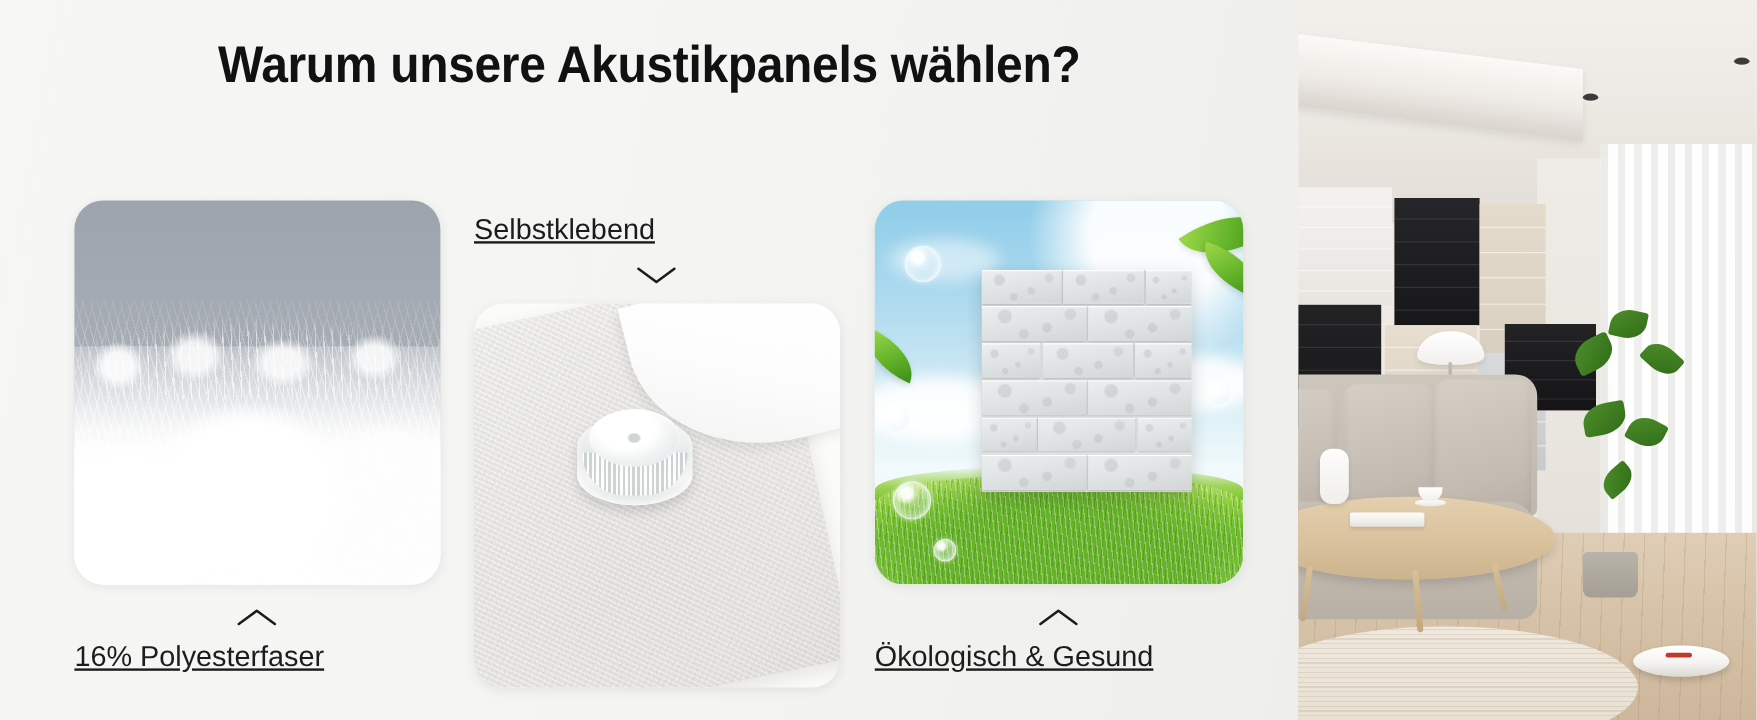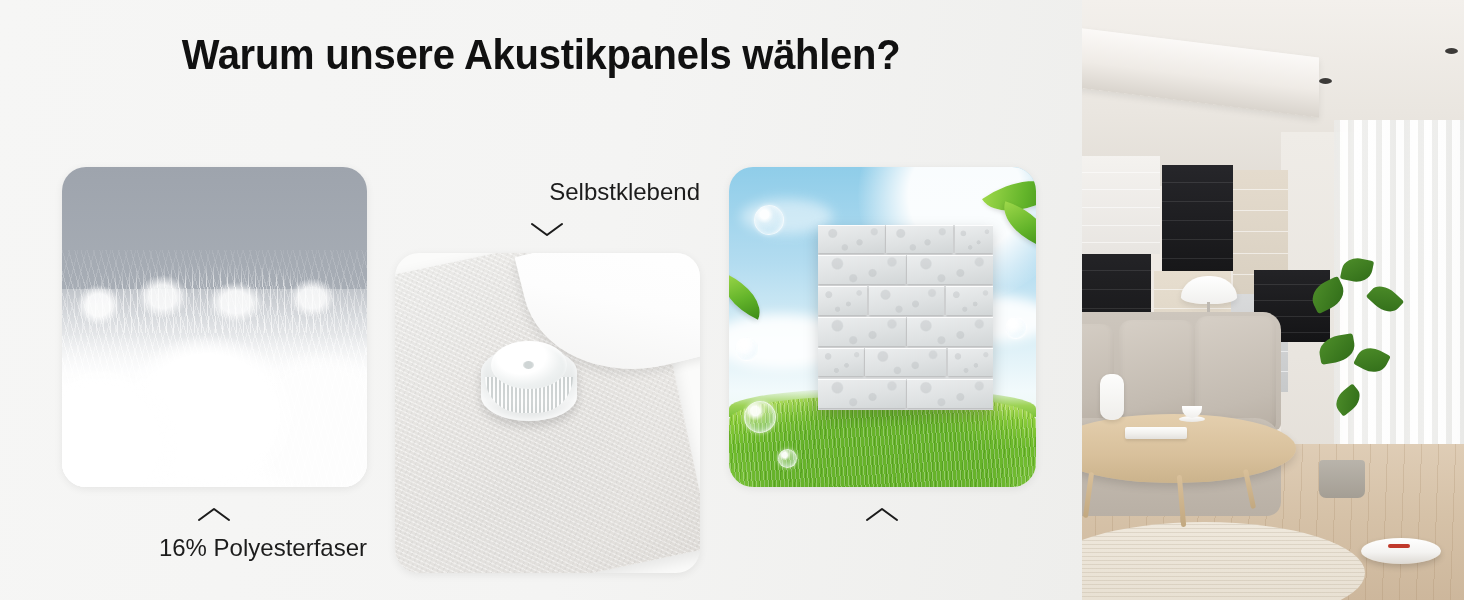--- a/index.html
+++ b/index.html
@@ -113,21 +113,21 @@
       radial-gradient(circle at 84% 24%,rgba(120,125,130,.25) 0 5%,rgba(0,0,0,0) 7%),
       radial-gradient(circle at 40% 80%,rgba(120,125,130,.26) 0 6%,rgba(0,0,0,0) 8%);}
   .bubble{position:absolute;border-radius:50%;
     background:radial-gradient(circle at 34% 30%,rgba(255,255,255,.95) 0 16%,rgba(255,255,255,.30) 34%,rgba(205,235,248,.28) 70%,rgba(255,255,255,.62) 100%);
     box-shadow:inset 0 0 7px rgba(255,255,255,.9),0 0 4px rgba(255,255,255,.6);
     border:1px solid rgba(255,255,255,.75);}
   .leaf{position:absolute;background:linear-gradient(135deg,#9ed84a 0%,#63b42a 55%,#3d8c18 100%);
     border-radius:0 100% 0 100%;box-shadow:0 2px 5px rgba(0,0,0,.14);}
 
   
-  .caption{position:absolute;text-align:right;font-size:24px;color:#1c1c1c;white-space:nowrap;}
+  .caption{position:absolute;text-align:left;font-size:24px;color:#1c1c1c;white-space:nowrap;text-decoration:underline;}
   .cap-1{left:62px;top:534px;width:305px;}
   .cap-2{left:395px;top:178px;width:305px;}
   .cap-3{left:729px;top:534px;width:307px;}
   .chev{position:absolute;width:34px;height:16px;left:50%;margin-left:-17px;}
   .chev svg{display:block;}
   .chev-up-1{top:506px;}
   .chev-dn-2{top:221px;}
   .chev-up-3{top:506px;}
 
   
@@ -268,20 +268,21 @@
         <div class="brick" style="left:74%;top:66.4%;width:26%;height:15.4%;"></div>
         <div class="brick" style="left:0%;top:83%;width:50%;height:16%;"></div>
         <div class="brick" style="left:51%;top:83%;width:49%;height:16%;"></div>
       </div>
     </div>
     <div class="chev chev-up-3" style="left:882px;margin-left:-17px;">
       <svg width="34" height="16" viewBox="0 0 34 16">
           <polyline points="2,14 17,3 32,14" fill="none" stroke="#1c1c1c" stroke-width="2.1" stroke-linecap="round" stroke-linejoin="round"></polyline>
         </svg>
     </div>
+    <div class="caption cap-3">Ökologisch &amp; Gesund</div>
   </div>
 
   <div class="photo">
     <div class="ph-ceiling"></div>
     <div class="ph-beam"></div>
     <div class="spot" style="left:62%;top:13%;"></div>
     <div class="spot" style="left:95%;top:8%;"></div>
 
     <div class="ph-backwall"></div>
 

